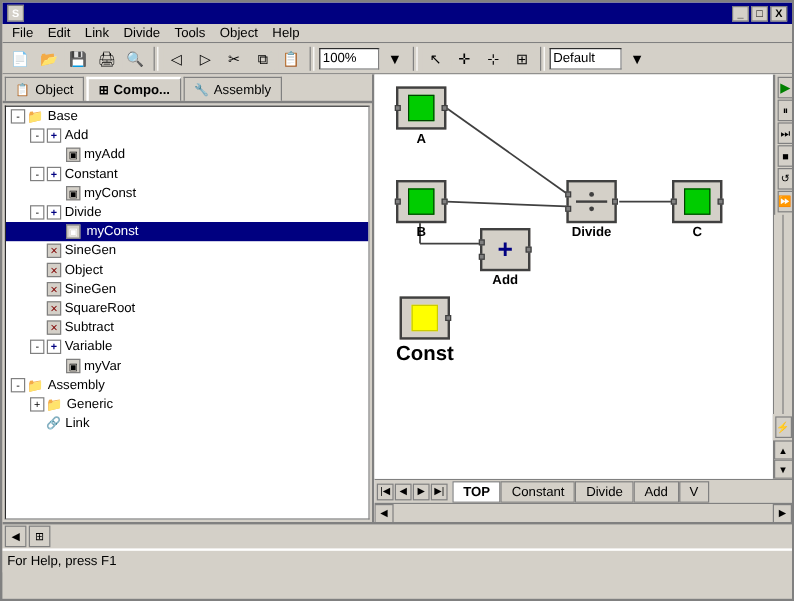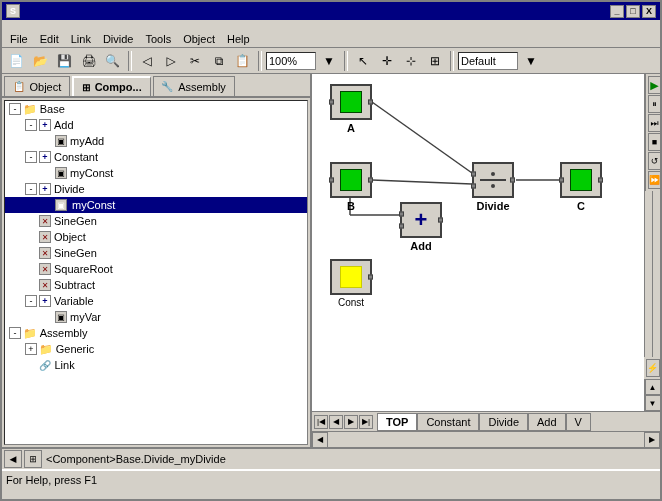--- a/index.html
+++ b/index.html
@@ -46,23 +46,23 @@
       border: 1px solid #808080;
       color: black;
       font-size: 9px;
       display: flex; align-items: center; justify-content: center;
       cursor: pointer;
     }
 
     
     .menu-bar {
       background: #d4d0c8;
-      height: 28px;
-      display: flex;
-      align-items: flex-end;
+      height: 16px;
+      display: flex;
+      align-items: center;
       border-bottom: 1px solid #808080;
       padding: 0 2px;
     }
     .menu-item {
       padding: 2px 6px;
       font-size: 11px;
       cursor: pointer;
     }
 
     
@@ -573,21 +573,21 @@
         <div style="width:5px;height:5px;background:#808080;border:1px solid #404040;position:absolute;left:-3px;top:70%;transform:translateY(-50%);"></div>
         <div style="width:5px;height:5px;background:#808080;border:1px solid #404040;position:absolute;right:-3px;top:50%;transform:translateY(-50%);"></div>
       </div>
       <div style="font-size:11px;font-weight:bold;margin-top:2px;">Add</div>
     </div>
           <div class="comp-block" style="position: absolute; left: 18px; top: 185px; display: flex; flex-direction: column; align-items: center;">
       <div style="width:42px;height:36px;border:2px solid #404040;background:#d4d0c8;display:flex;align-items:center;justify-content:center;position:relative;">
         <div style="width:22px;height:22px;background:#ffff00;border:1px solid #cccc00;"></div>
         <div style="width:5px;height:5px;background:#808080;border:1px solid #404040;position:absolute;right:-3px;top:50%;transform:translateY(-50%);"></div>
       </div>
-      <div style="font-size:10px;font-weight:normal;margin-top:2px;">Const</div>
+      <div style="font-size:17px;font-weight:bold;margin-top:2px;">Const</div>
     </div>
         </div>
 
       <div class="canvas-scrollbar-right" style="display:flex;flex-direction:column;">
 
         <div style="display:flex;flex-direction:column;gap:1px;padding:2px;background:#d4d0c8;border-left:1px solid #808080;width:16px;">
           <div class="canvas-right-btn" style="color:green;font-size:11px;">▶</div>
           <div class="canvas-right-btn" style="font-size:9px;">⏸</div>
           <div class="canvas-right-btn" style="font-size:9px;">⏭</div>
           <div class="canvas-right-btn" style="font-size:9px;">■</div>
@@ -624,18 +624,17 @@
       <div class="scroll-btn">▶</div>
     </div>
   </div>
 </div>
 
 <div class="status-bar">
   <div class="status-left">◀</div>
   <div class="status-icon" style="background:#d4d0c8;border:1px solid #808080;">
     <span style="font-size:9px;">⊞</span>
   </div>
-  <span class="status-text">&lt;Component&gt;Base.Divide_myDivide</span>
 </div>
 
 <div class="help-status">
   <span>For Help, press F1</span>
 </div>
 
 </body></html>

